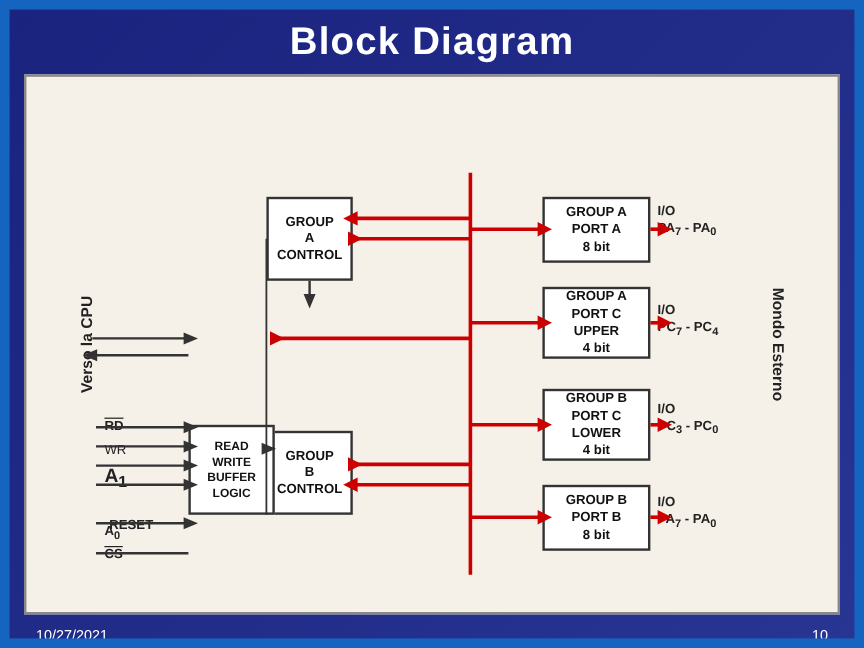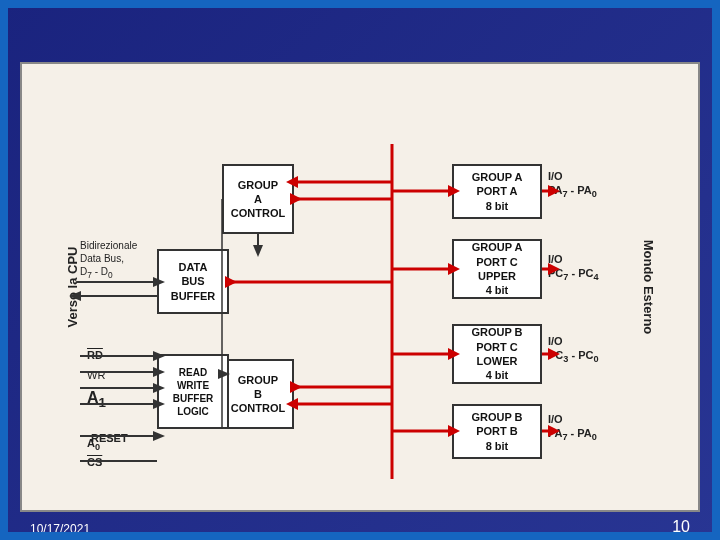--- a/index.html
+++ b/index.html
@@ -69,57 +69,53 @@
       bottom: 4px;
       left: 30px;
       color: white;
       font-size: 12px;
     }
     .page-num {
       position: absolute;
       bottom: 4px;
       right: 30px;
       color: white;
-      font-size: 16px;
+      font-size: 12px;
     }
 
     
     .overline {
       text-decoration: overline;
     }
   </style>
 </head>
 <body>
 
 <div class="slide">
 
+  <div class="title">Block Diagram</div>
 
   <div class="diagram-area">
 
     <div style="position:absolute;left:10px;top:50%;transform:translateY(-50%) rotate(-90deg);font-size:13px;font-weight:bold;color:#222;white-space:nowrap;">Verso la CPU</div>
 
     <div style="position:absolute;right:2px;top:50%;transform:translateY(-50%) rotate(90deg);font-size:13px;font-weight:bold;color:#222;white-space:nowrap;writing-mode:horizontal-tb;">Mondo Esterno</div>
 
     <div class="box" style="left:200px;top:100px;width:72px;height:70px;font-size:11px;">
       <span style="white-space:pre-line;">GROUP
 A
 CONTROL</span>
     </div>
 
     <div class="box" style="left:200px;top:295px;width:72px;height:70px;font-size:11px;">
       <span style="white-space:pre-line;">GROUP
 B
 CONTROL</span>
     </div>
 
-    <div class="box" style="left:135px;top:185px;width:72px;height:65px;font-size:11px;">
-      <span style="white-space:pre-line;">DATA
-BUS
-BUFFER</span>
-    </div>
 
     <div class="box" style="left:135px;top:290px;width:72px;height:75px;font-size:10px;">
       <span style="white-space:pre-line;">READ
 WRITE
 BUFFER
 LOGIC</span>
     </div>
 
     <div class="box" style="left:430px;top:100px;width:90px;height:55px;font-size:11px;">
       <span style="white-space:pre-line;">GROUP A
@@ -145,23 +141,20 @@
       <span style="white-space:pre-line;">GROUP B
 PORT B
 8 bit</span>
     </div>
 
     <div style="position:absolute;left:526px;top:105px;font-size:11px;font-weight:bold;color:#222;line-height:1.3;">I/O<br>PA<sub>7</sub> - PA<sub>0</sub></div>
     <div style="position:absolute;left:526px;top:188px;font-size:11px;font-weight:bold;color:#222;line-height:1.3;">I/O<br>PC<sub>7</sub> - PC<sub>4</sub></div>
     <div style="position:absolute;left:526px;top:270px;font-size:11px;font-weight:bold;color:#222;line-height:1.3;">I/O<br>PC<sub>3</sub> - PC<sub>0</sub></div>
     <div style="position:absolute;left:526px;top:348px;font-size:11px;font-weight:bold;color:#222;line-height:1.3;">I/O<br>PA<sub>7</sub> - PA<sub>0</sub></div>
 
-    <div style="position:absolute;left:58px;top:175px;font-size:10px;color:#222;line-height:1.3;">
-      Bidirezionale<br>Data Bus,<br>D<sub>7</sub> - D<sub>0</sub>
-    </div>
 
     <div style="position:absolute;left:65px;top:285px;font-size:11px;font-weight:bold;color:#222;"><span class="overline">RD</span></div>
     <div style="position:absolute;left:65px;top:305px;font-size:11px;font-weight:normal;color:#222;">WR</div>
     <div style="position:absolute;left:65px;top:325px;font-size:16px;font-weight:bold;color:#222;">A<sub>1</sub></div>
     <div style="position:absolute;left:65px;top:345px;font-size:11px;font-weight:bold;color:#222;margin-top:28px;">A<sub>0</sub></div>
     <div style="position:absolute;left:69px;top:368px;font-size:11px;font-weight:bold;color:#222;">RESET</div>
     <div style="position:absolute;left:65px;top:392px;font-size:11px;font-weight:bold;color:#222;"><span class="overline">CS</span></div>
 
     <svg style="position:absolute;top:0;left:0;width:100%;height:100%;overflow:visible;">
 
@@ -233,17 +226,17 @@
 
       <line x1="207" y1="310" x2="200" y2="310" stroke="#333" stroke-width="2"></line>
       <line x1="200" y1="135" x2="200" y2="365" stroke="#333" stroke-width="1.5" stroke-dasharray="none"></line>
       <polygon points="196,305 208,310 196,315" fill="#333"></polygon>
 
       <line x1="200" y1="330" x2="200" y2="330" stroke="#333" stroke-width="2"></line>
     </svg>
 
   </div>
 
-  <div class="date-label">10/17/2021</div>
+  <div class="date-label">10/27/2021</div>
 
   <div class="page-num">10</div>
 
 </div>
 
 </body></html>

